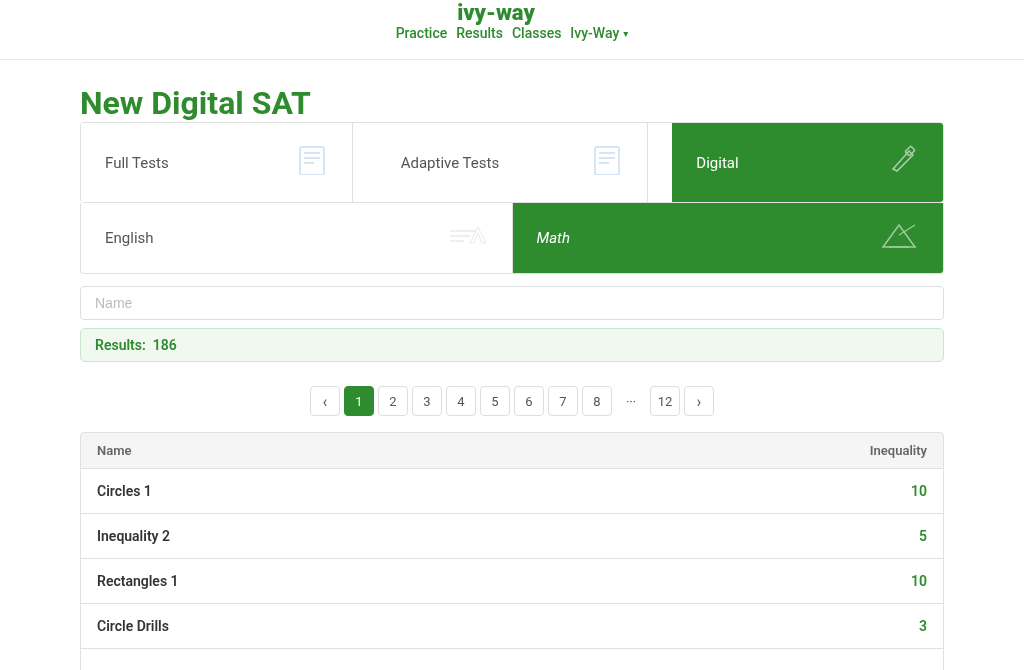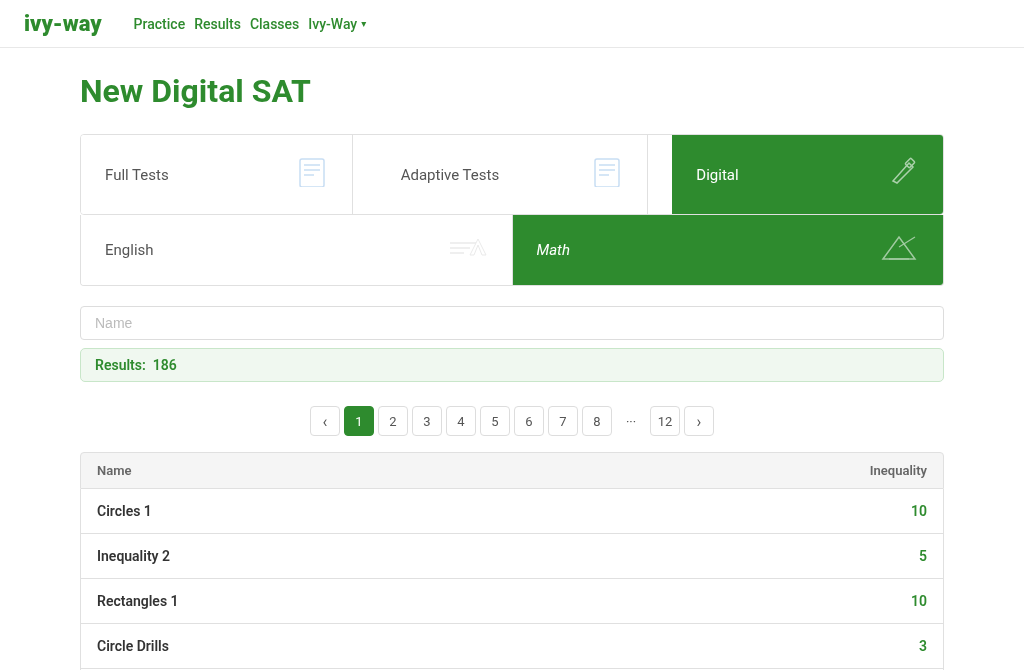--- a/index.html
+++ b/index.html
@@ -1,54 +1,54 @@
 <!DOCTYPE html>
 <html><head>
   <meta charset="utf-8">
   <style>
     * { box-sizing: border-box; margin: 0; padding: 0; }
     body { font-family: -apple-system, BlinkMacSystemFont, 'Segoe UI', Roboto, sans-serif; background: #fff; color: #333; }
 
     
     .navbar {
       display: flex; align-items: center; padding: 0 24px;
-      height: 48px; border-bottom: 1px solid #e8e8e8;
+      height: 60px; border-bottom: 1px solid #e8e8e8; flex-direction: column;
     }
     .logo { font-weight: 900; color: #2e8b2e; font-size: 22px; margin-right: 32px; }
     .nav-links { display: flex; gap: 9px; }
     .nav-link {
       color: #2e8b2e; font-size: 14px; font-weight: 500;
       text-decoration: none; cursor: pointer;
     }
     .nav-link-ivy { display: flex; align-items: center; gap: 4px; }
     .chevron { font-size: 10px; }
 
     
     .content { padding: 24px 80px; }
-    .page-title { color: #2e8b2e; font-size: 32px; font-weight: 700; margin-bottom: 24px; }
+    .page-title { color: #2e8b2e; font-size: 32px; font-weight: 700; }
 
     
     .tabs-row {
       display: flex; border: 1px solid #e0e0e0; border-radius: 4px;
       overflow: hidden; margin-bottom: 0; gap: 24px;
     }
     .tab-card {
       flex: 1; display: flex; align-items: center; justify-content: space-between;
       padding: 20px 24px; cursor: pointer; background: #fff;
       border-right: 1px solid #e0e0e0; font-size: 15px; color: #555;
     }
     .tab-card:last-child { border-right: none; }
     .tab-card.active { background: #2e8b2e; color: #fff; }
     .tab-card .tab-icon { opacity: 0.3; font-size: 28px; }
     .tab-card.active .tab-icon { opacity: 0.6; }
 
     
     .subtabs-row {
       display: flex; border: 1px solid #e0e0e0; border-top: none;
-      border-radius: 0 0 4px 4px; overflow: hidden; margin-bottom: 20px; text-align: center;
+      border-radius: 0 0 4px 4px; overflow: hidden; margin-bottom: 12px; text-align: center;
     }
     .subtab-card {
       flex: 1; display: flex; align-items: center; justify-content: space-between;
       padding: 18px 24px; cursor: pointer; background: #fff;
       border-right: 1px solid #e0e0e0; font-size: 15px; color: #555;
     }
     .subtab-card:last-child { border-right: none; }
     .subtab-card.active { background: #2e8b2e; color: #fff; font-style: italic; }
     .subtab-card .subtab-icon { opacity: 0.25; font-size: 26px; }
     .subtab-card.active .subtab-icon { opacity: 0.55; }

